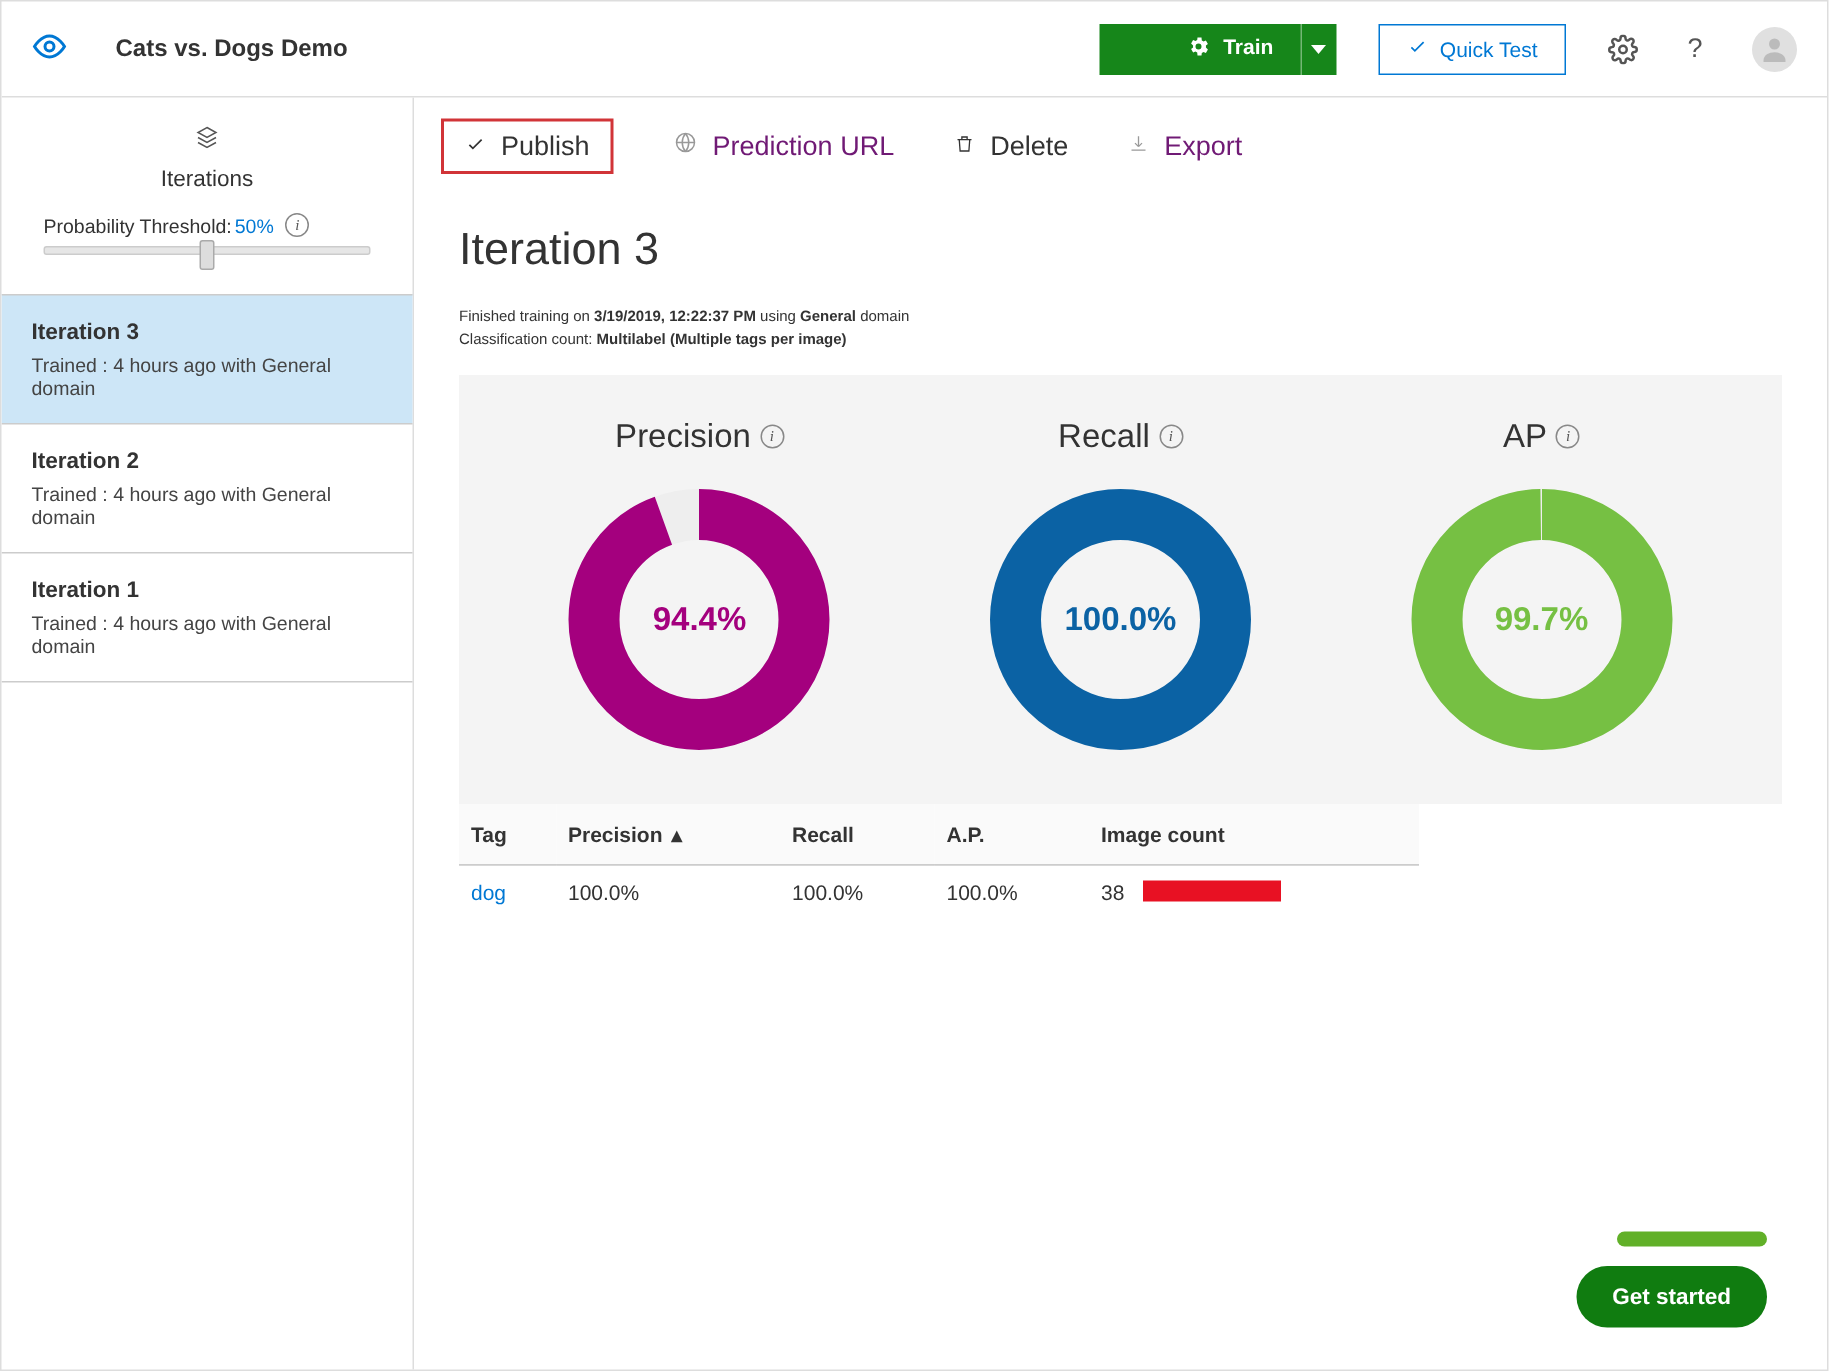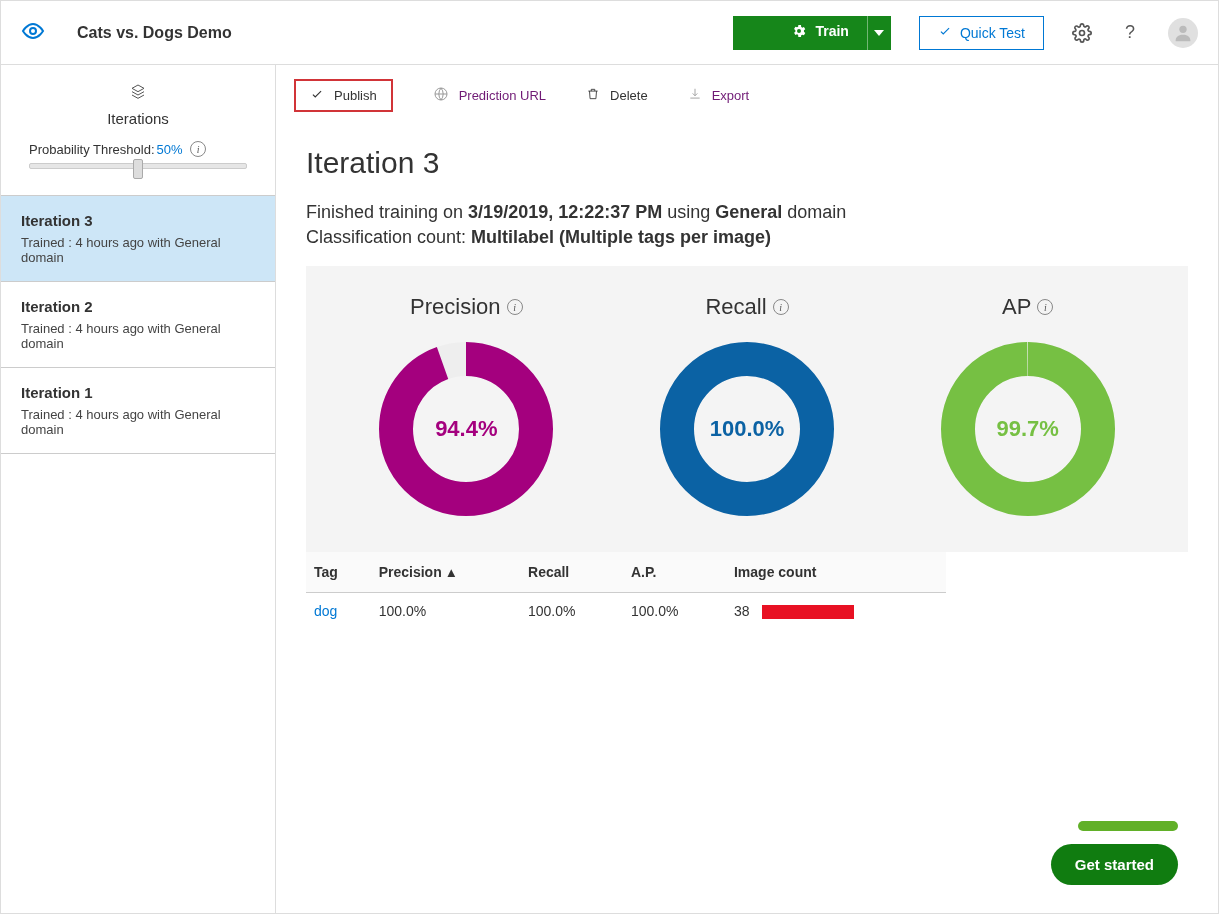--- a/index.html
+++ b/index.html
@@ -32,41 +32,41 @@
   .slider-thumb{position:absolute;top:-4px;left:50%;transform:translateX(-50%);width:10px;height:20px;background:#ddd;border:1px solid #aaa;border-radius:2px;}
   .iter-item{padding:16px 20px;border-top:1px solid #ccc;cursor:pointer;}
   .iter-item:last-child{border-bottom:1px solid #ccc;}
   .iter-item.selected{background:#cde6f7;}
   .iter-title{font-weight:600;font-size:15px;margin-bottom:6px;}
   .iter-sub{font-size:13px;color:#444;}
   
   
   .main{flex:1;overflow:auto;padding:0 0 40px;}
   .toolbar{display:flex;align-items:center;gap:40px;padding:14px 18px 10px;}
-  .tool{display:flex;align-items:center;gap:10px;font-size:13px;cursor:pointer;}
+  .tool{display:flex;align-items:center;gap:10px;font-size:18px;cursor:pointer;}
   .tool.highlight{border:2px solid #d13438;padding:6px 14px;}
   .tool.disabled{color:#701a75;}
   .content{padding:10px 30px;}
   h1.itertitle{font-weight:300;font-size:30px;margin:14px 0 22px;}
-  .metaline{font-size:18px;margin-bottom:4px;}
+  .metaline{font-size:10px;margin-bottom:4px;}
   .metaline b{font-weight:600;}
   
   .metrics{background:#f4f4f4;margin-top:18px;padding:28px 20px;display:flex;justify-content:space-around;}
   .metric{text-align:center;}
   .metric-label{font-size:22px;font-weight:300;display:flex;align-items:center;justify-content:center;gap:6px;margin-bottom:14px;}
   .donut-wrap{position:relative;width:190px;height:190px;margin:0 auto;}
   .donut-wrap svg{width:190px;height:190px;transform:rotate(-90deg);}
   .donut-val{position:absolute;inset:0;display:flex;align-items:center;justify-content:center;font-size:22px;font-weight:600;}
   
   h2.perf{font-weight:300;font-size:26px;margin:40px 0 24px;}
   table.tags{width:640px;border-collapse:collapse;font-size:14px;}
   table.tags th{text-align:left;font-weight:600;padding:12px 8px;border-bottom:1px solid #ccc;background:#fafafa;}
   table.tags td{padding:10px 8px;}
   .taglink{color:#0078d4;cursor:pointer;}
-  .count-cell{display:flex;align-items:flex-end;gap:12px;}
+  .count-cell{display:flex;align-items:flex-start;gap:12px;}
   .count-bar{height:14px;background:#e81123;}
   .sort-ic{margin-left:6px;}
 
   .pill{position:absolute;right:40px;bottom:82px;width:100px;height:10px;border-radius:6px;background:#61b028;}
   .getstarted{position:absolute;right:40px;bottom:28px;background:#107c10;color:#fff;padding:12px 24px;border-radius:22px;font-size:15px;font-weight:600;cursor:pointer;}
   .info-ic{width:16px;height:16px;border:1px solid #888;border-radius:50%;display:inline-flex;align-items:center;justify-content:center;font-size:10px;color:#555;font-family:serif;font-style:italic;}
 </style>
 </head>
 <body>
 

